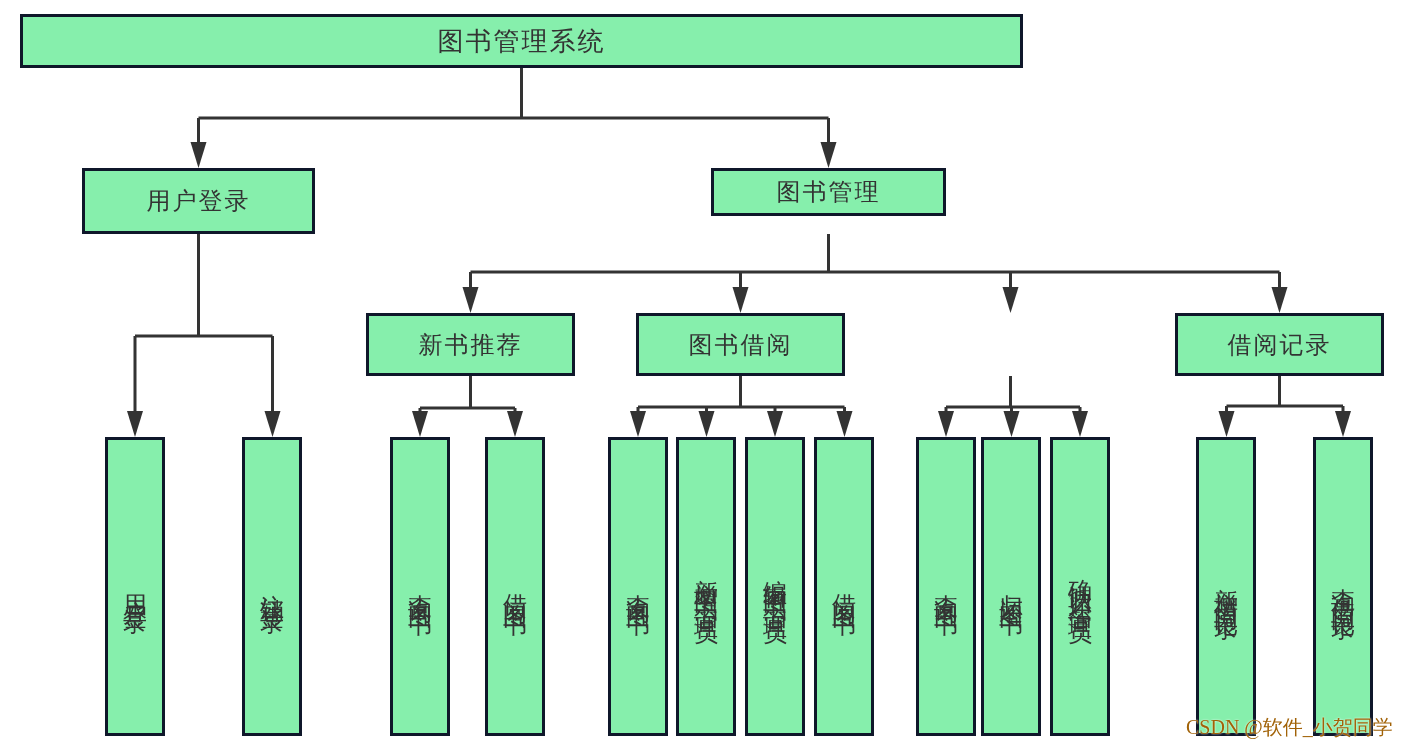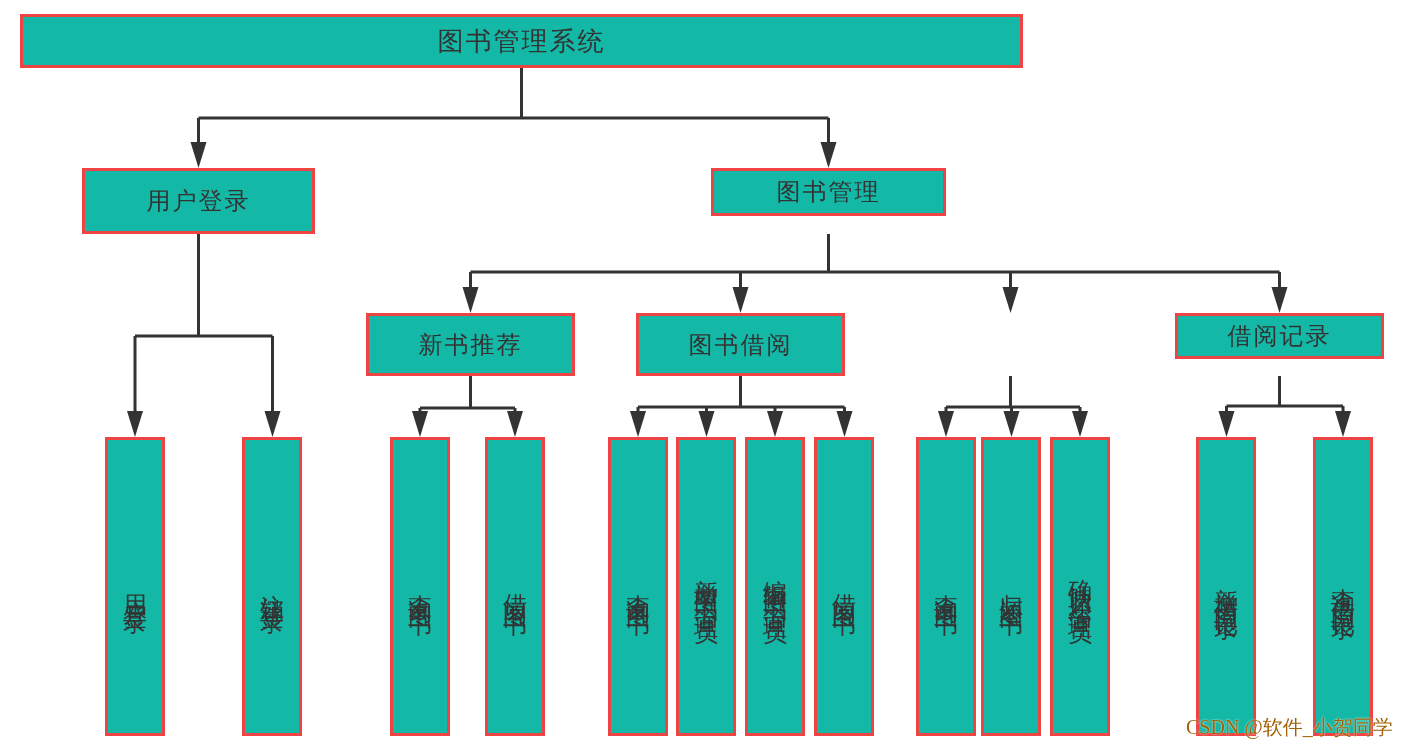--- a/index.html
+++ b/index.html
@@ -4,22 +4,22 @@
 <style>
   html,body{margin:0;padding:0;background:#ffffff;}
   .canvas{
     position:relative;width:1405px;height:747px;background:#ffffff;
     font-family:"Liberation Sans",sans-serif;overflow:hidden;
   }
   svg.wires{position:absolute;left:0;top:0;z-index:1;}
   svg.wires path{stroke:#333333;stroke-width:3;fill:none;}
   svg.wires polygon{fill:#333333;stroke:none;}
   .box{
-    position:absolute;box-sizing:border-box;background:#14b8a6;
-    border:3px solid #ef4444;display:flex;align-items:center;justify-content:center;
+    position:absolute;box-sizing:border-box;background:#86efac;
+    border:3px solid #0f172a;display:flex;align-items:center;justify-content:center;
     color:#333333;line-height:1;z-index:2;text-align:center;
   }
   .root{font-size:26px;letter-spacing:2px;}
   .hbox{font-size:24px;letter-spacing:2px;}
   .vbox{
     writing-mode:vertical-rl;text-orientation:mixed;
     font-size:24px;letter-spacing:6px;
   }
   .watermark{
     position:absolute;left:1186px;top:714px;z-index:3;
@@ -86,21 +86,21 @@
   <div class="box hbox" style="left:711px;top:168px;width:235px;height:48px">
     <span>图书管理</span>
   </div>
 
   <div class="box hbox" style="left:366px;top:313px;width:209px;height:63px">
     <span>新书推荐</span>
   </div>
   <div class="box hbox" style="left:636px;top:313px;width:209px;height:63px">
     <span>图书借阅</span>
   </div>
-  <div class="box hbox" style="left:1175px;top:313px;width:209px;height:46px">
+  <div class="box hbox" style="left:1175px;top:313px;width:209px;height:63px">
     <span>借阅记录</span>
   </div>
 
   <div class="box vbox" style="left:105px;top:437px;width:60px;height:299px">
     <span>用户登录</span>
   </div>
   <div class="box vbox" style="left:242px;top:437px;width:60px;height:299px">
     <span>注销登录</span>
   </div>
 

